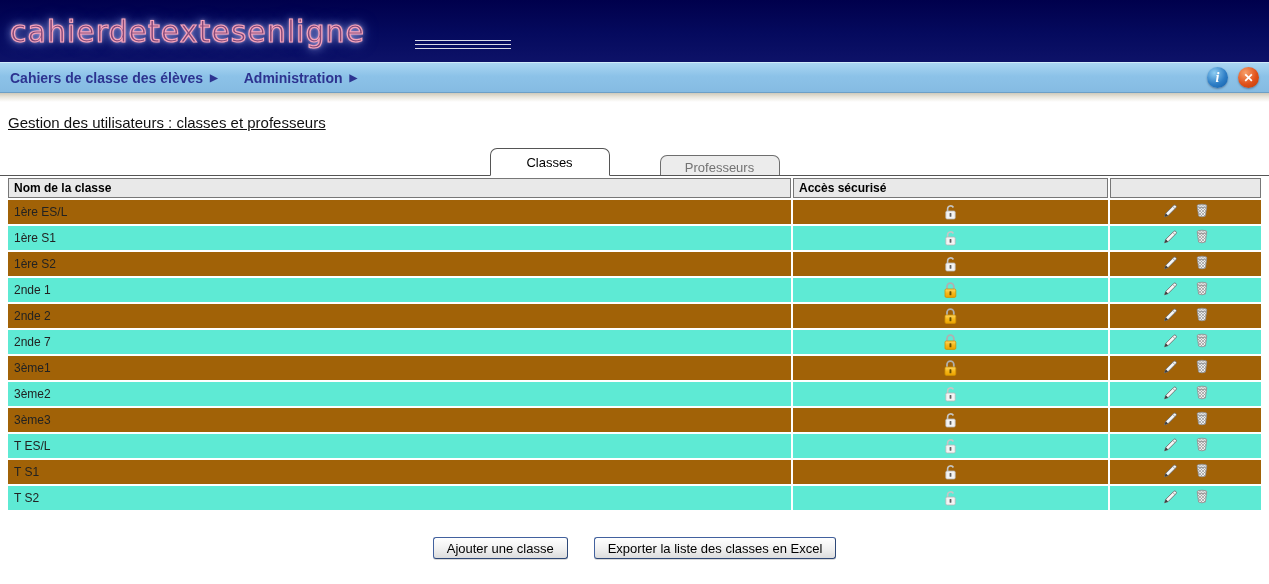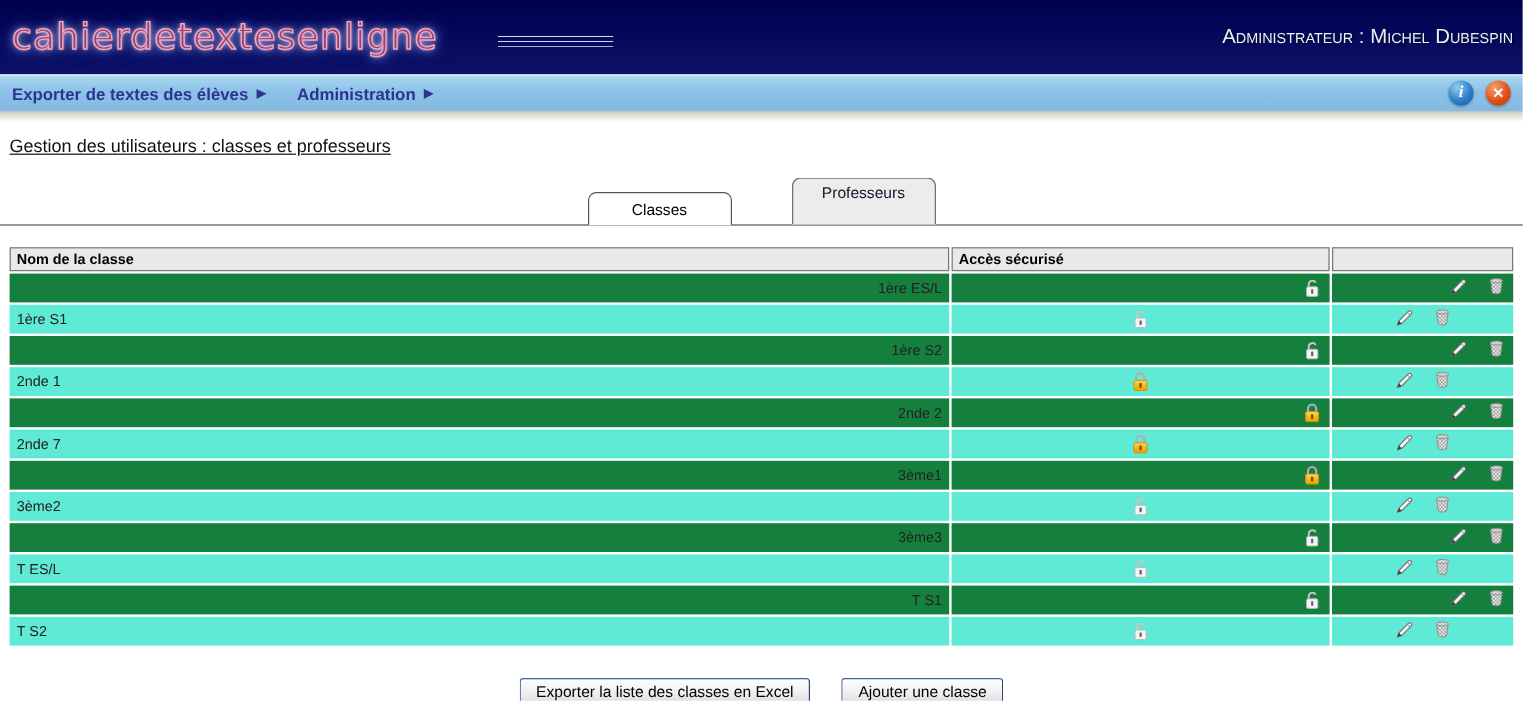--- a/index.html
+++ b/index.html
@@ -2,21 +2,21 @@
 <html><head>
 <meta charset="utf-8">
 <style>
   * { margin:0; padding:0; box-sizing:border-box; }
   html,body { width:1269px; height:584px; background:#fff; overflow:hidden;
     font-family:"Liberation Sans", sans-serif; }
 
   
   .topbar { height:62px; background:linear-gradient(180deg,#00004c 0%,#050a5e 55%,#0d1268 100%);
     display:flex; align-items:center; justify-content:space-between; padding:0 8px 0 10px; }
-  .logo-wrap { display:flex; align-items:center;gap:40px; }
+  .logo-wrap { display:flex; align-items:flex-end;gap:40px; }
   .logo { font-family:"DejaVu Sans", sans-serif; font-size:30px; font-weight:normal;
     letter-spacing:1px; color:rgba(120,60,110,0.85);
     -webkit-text-stroke:1.2px #f7a3ba;
     text-shadow:0 0 8px rgba(175,195,255,.95), 0 0 3px #ffb9cc, 0 0 16px rgba(140,160,255,.6); }
   .speedlines { width:96px; height:9px; margin-left:10px; margin-top:6px;
     background:repeating-linear-gradient(to bottom, rgba(255,255,255,.85) 0 1px, transparent 1px 4px); }
   .header-right { text-align:right; color:#eceef8; font-variant:small-caps;
     text-shadow:1px 1px 1px rgba(0,0,0,.6); line-height:20px; }
   .site-label { font-size:17px; }
   .admin-label { font-size:17px; }
@@ -45,31 +45,31 @@
   .page-title { font-size:15px; font-weight:normal; color:#111; text-decoration:underline;
     margin:12px 0 0 8px; }
 
   .tabbar { display:flex; align-items:flex-end; justify-content:center;
     gap:30px; margin-top:17px; border-bottom:1px solid #555; padding:0 6px; }
   .tab { min-width:120px; text-align:center; font-size:13px; cursor:pointer;
     border-radius:7px 7px 0 0; }
   .tab.active { background:#fff; border:1px solid #555; border-bottom:1px solid #fff;
     margin-bottom:-1px; font-weight:normal; padding:6px 10px 5px; color:#000; }
   .tab.inactive { background:#ececec; border:1px solid #6e6e6e; border-bottom:none;
-    padding:4px 10px 19px; color:#0f172a;margin-left:20px; }
-
-  
-  table.classes { margin:16px 6px; width:1257px; border-collapse:separate; border-spacing:2px;
+    padding:4px 10px 0; color:#737373;margin-left:20px; }
+
+  
+  table.classes { margin:0 6px; width:1257px; border-collapse:separate; border-spacing:2px;
     table-layout:fixed; }
   col.c-name { width:778px; } col.c-lock { width:313px; } col.c-act { width:150px; }
   th { background:#e9e9e9; border:1px solid #777; font-size:12px; font-weight:bold;
     color:#000; text-align:left; padding:2px 5px; height:17px; }
   th.empty { padding:2px; }
   td { font-size:12px; color:#222; padding:0 6px; height:24px; vertical-align:middle; }
-  tr.odd  td { background:#15803d;text-align:right; }
+  tr.odd  td { background:#a16207; }
   tr.even td { background:#5eead4; }
   td.lock-cell, td.act-cell { text-align:center; }
   .act-cell .icon { display:inline-block; vertical-align:middle; cursor:pointer; }
   .act-cell .icon + .icon { margin-left:15px; }
   .lock-cell svg { vertical-align:middle; cursor:pointer; }
 
   
   .actions { display:flex; justify-content:center; gap:26px; margin-top:25px; }
   .actions button { font-family:"Liberation Sans", sans-serif; font-size:13px; color:#000;
     background:linear-gradient(180deg,#ffffff 0%,#f0f0f0 55%,#dcdcdc 100%);
@@ -92,27 +92,26 @@
     </linearGradient>
   </defs>
 </svg>
 
 <header class="topbar">
   <div class="logo-wrap">
     <span class="logo">cahierdetextesenligne</span>
     <span class="speedlines"></span>
   </div>
   <div class="header-right">
-    <div class="admin-label">Administrateur : Michel Dubespin</div>
   </div>
 </header>
 
 <nav class="menubar">
   <div class="menu-item">
-    <span>Exporter de textes des élèves</span>
+    <span>Cahiers de classe des élèves</span>
     <span class="menu-arrow">▶</span>
   </div>
   <div class="menu-item">
     <span>Administration</span>
     <span class="menu-arrow">▶</span>
   </div>
   <div class="menu-icons">
     <span class="round-icon icon-info">i</span>
     <span class="round-icon icon-close">✕</span>
   </div>
@@ -355,16 +354,16 @@
                 <path d="M3.3 4.6 L4.6 14 q3.4 1.7 6.8 0 L12.7 4.6 Z" fill="#ececec" stroke="#8a8a8a" stroke-width="0.8"></path>
                 <path d="M3.3 4.6 L4.6 14 q3.4 1.7 6.8 0 L12.7 4.6 Z" fill="url(#mesh)"></path>
                 <ellipse cx="8" cy="3.9" rx="5.1" ry="1.7" fill="#e2e2e2" stroke="#8a8a8a" stroke-width="0.8"></ellipse>
                 <ellipse cx="8" cy="3.9" rx="5.1" ry="1.7" fill="url(#mesh)" opacity="0.6"></ellipse>
               </svg></span></td>
         </tr>
       </tbody>
   </table>
 
   <div class="actions">
+    <button>Ajouter une classe</button>
     <button>Exporter la liste des classes en Excel</button>
-    <button>Ajouter une classe</button>
   </div>
 </main>
 
 </body></html>

